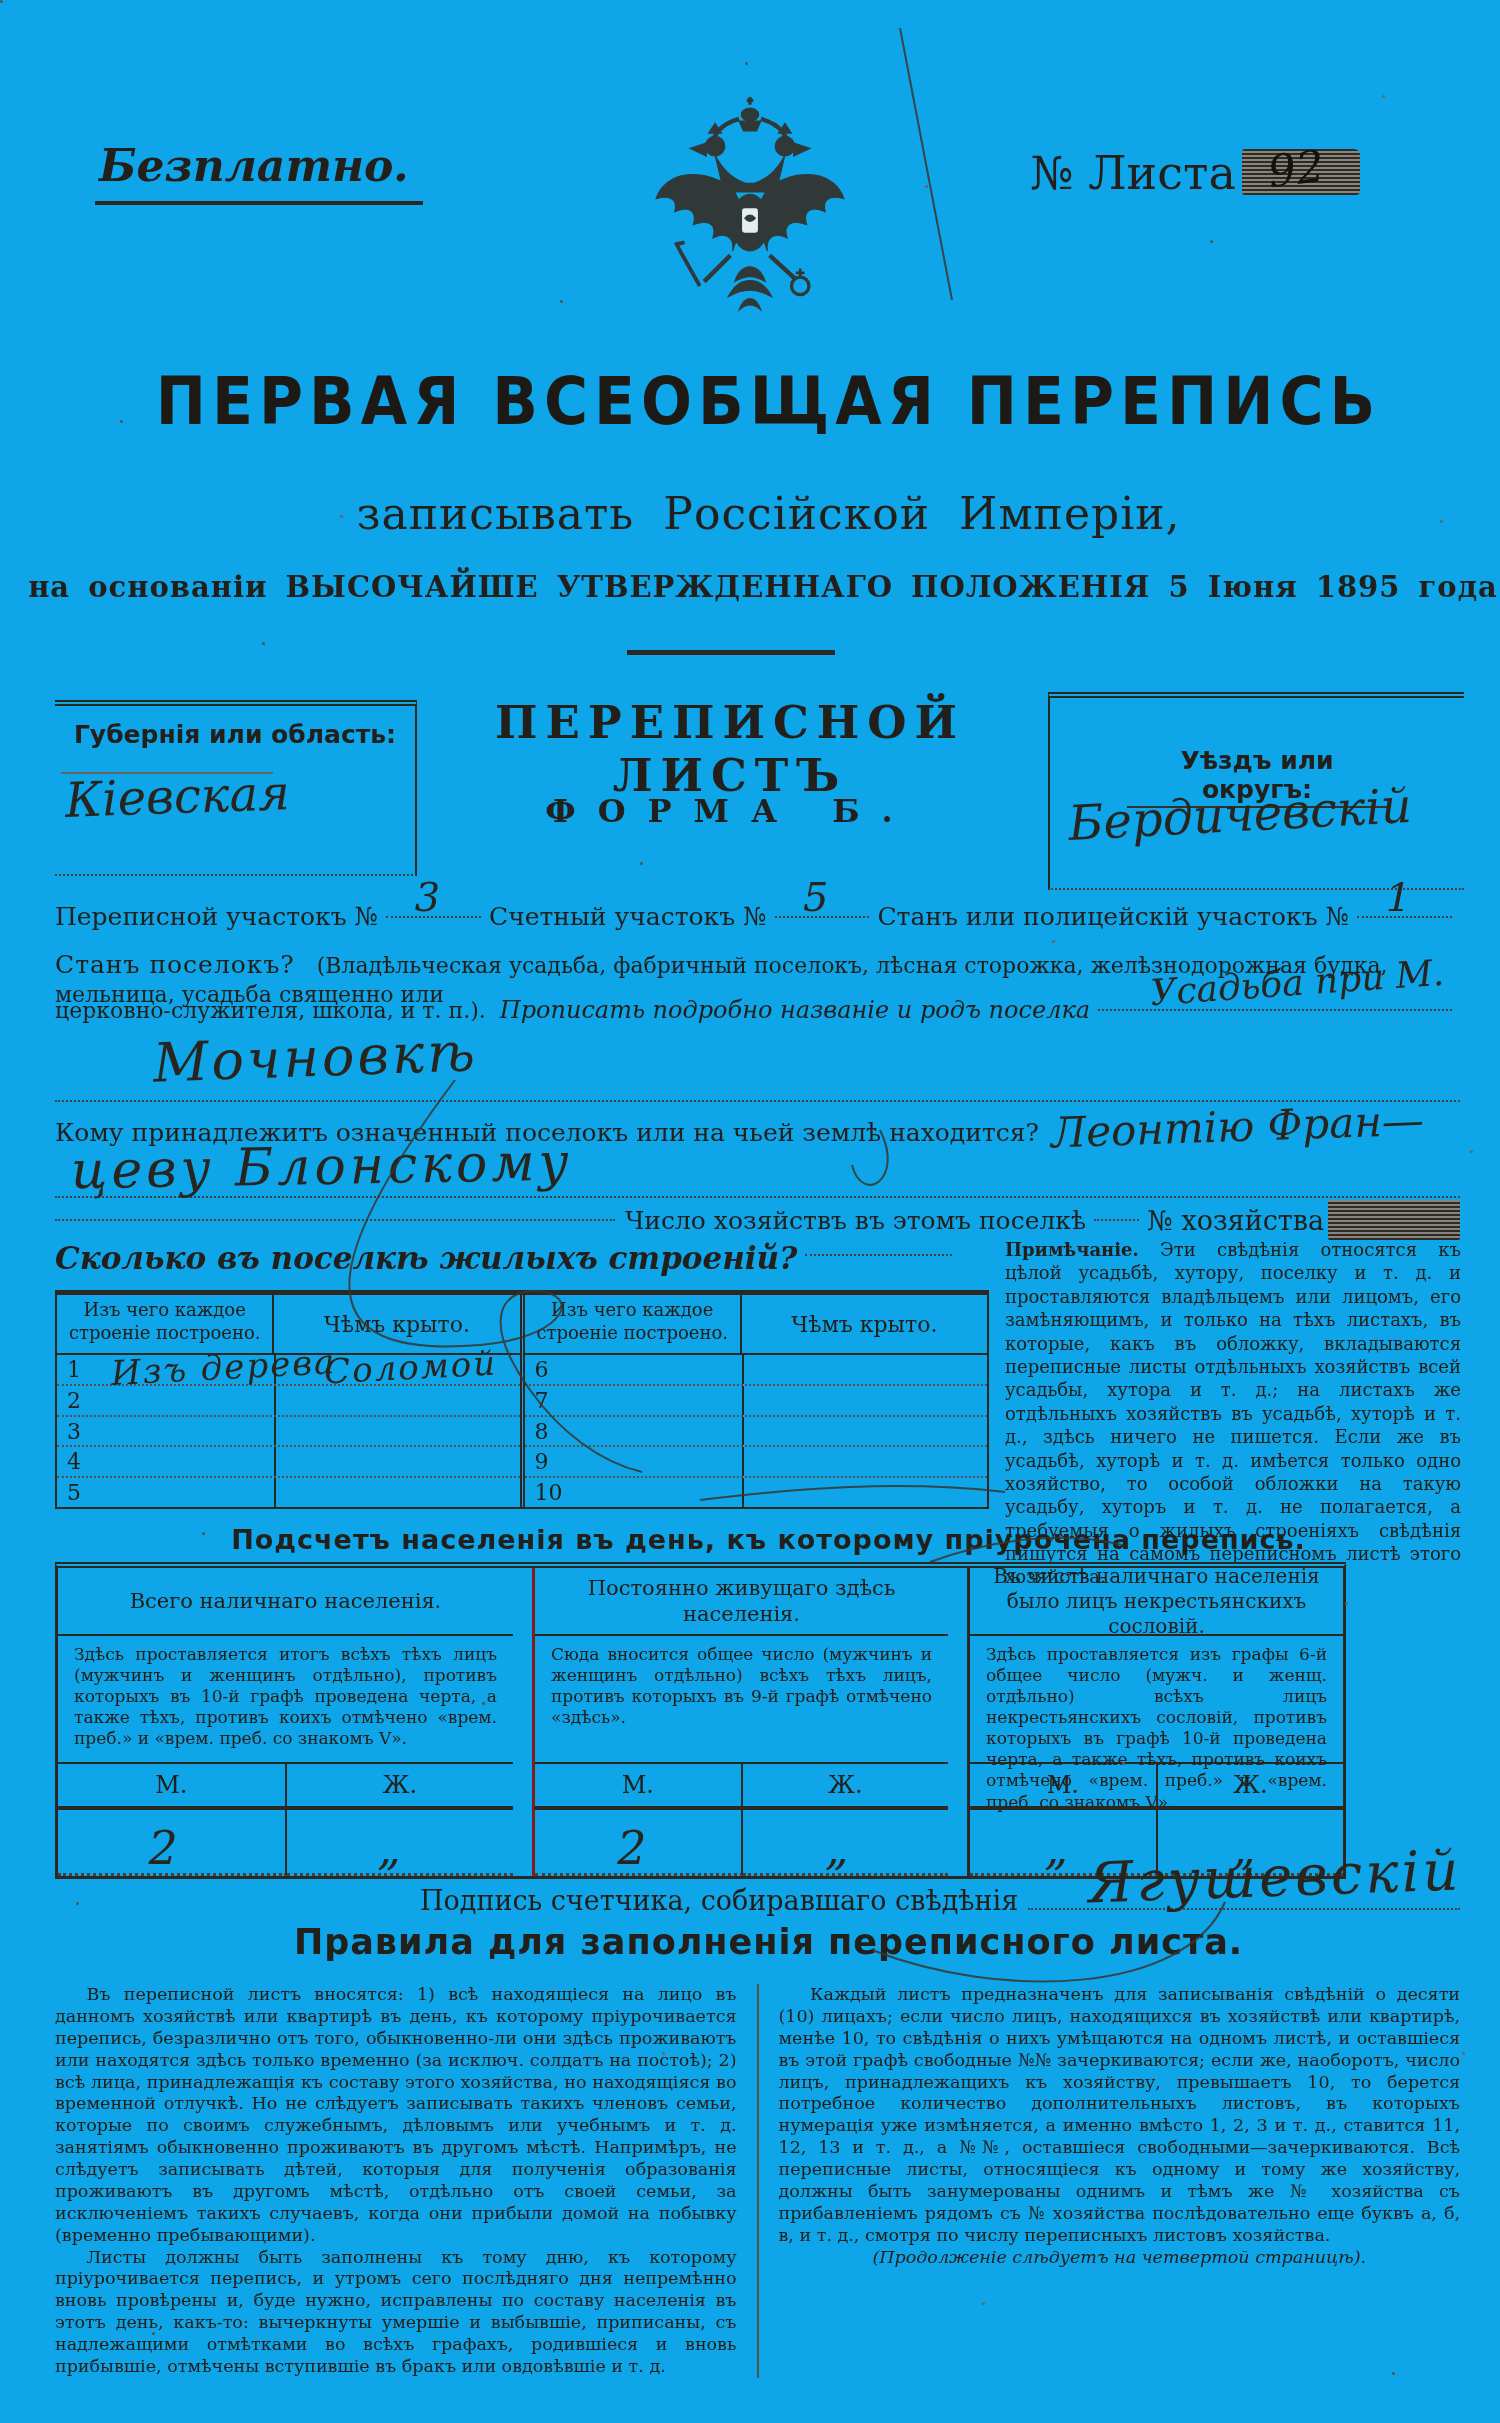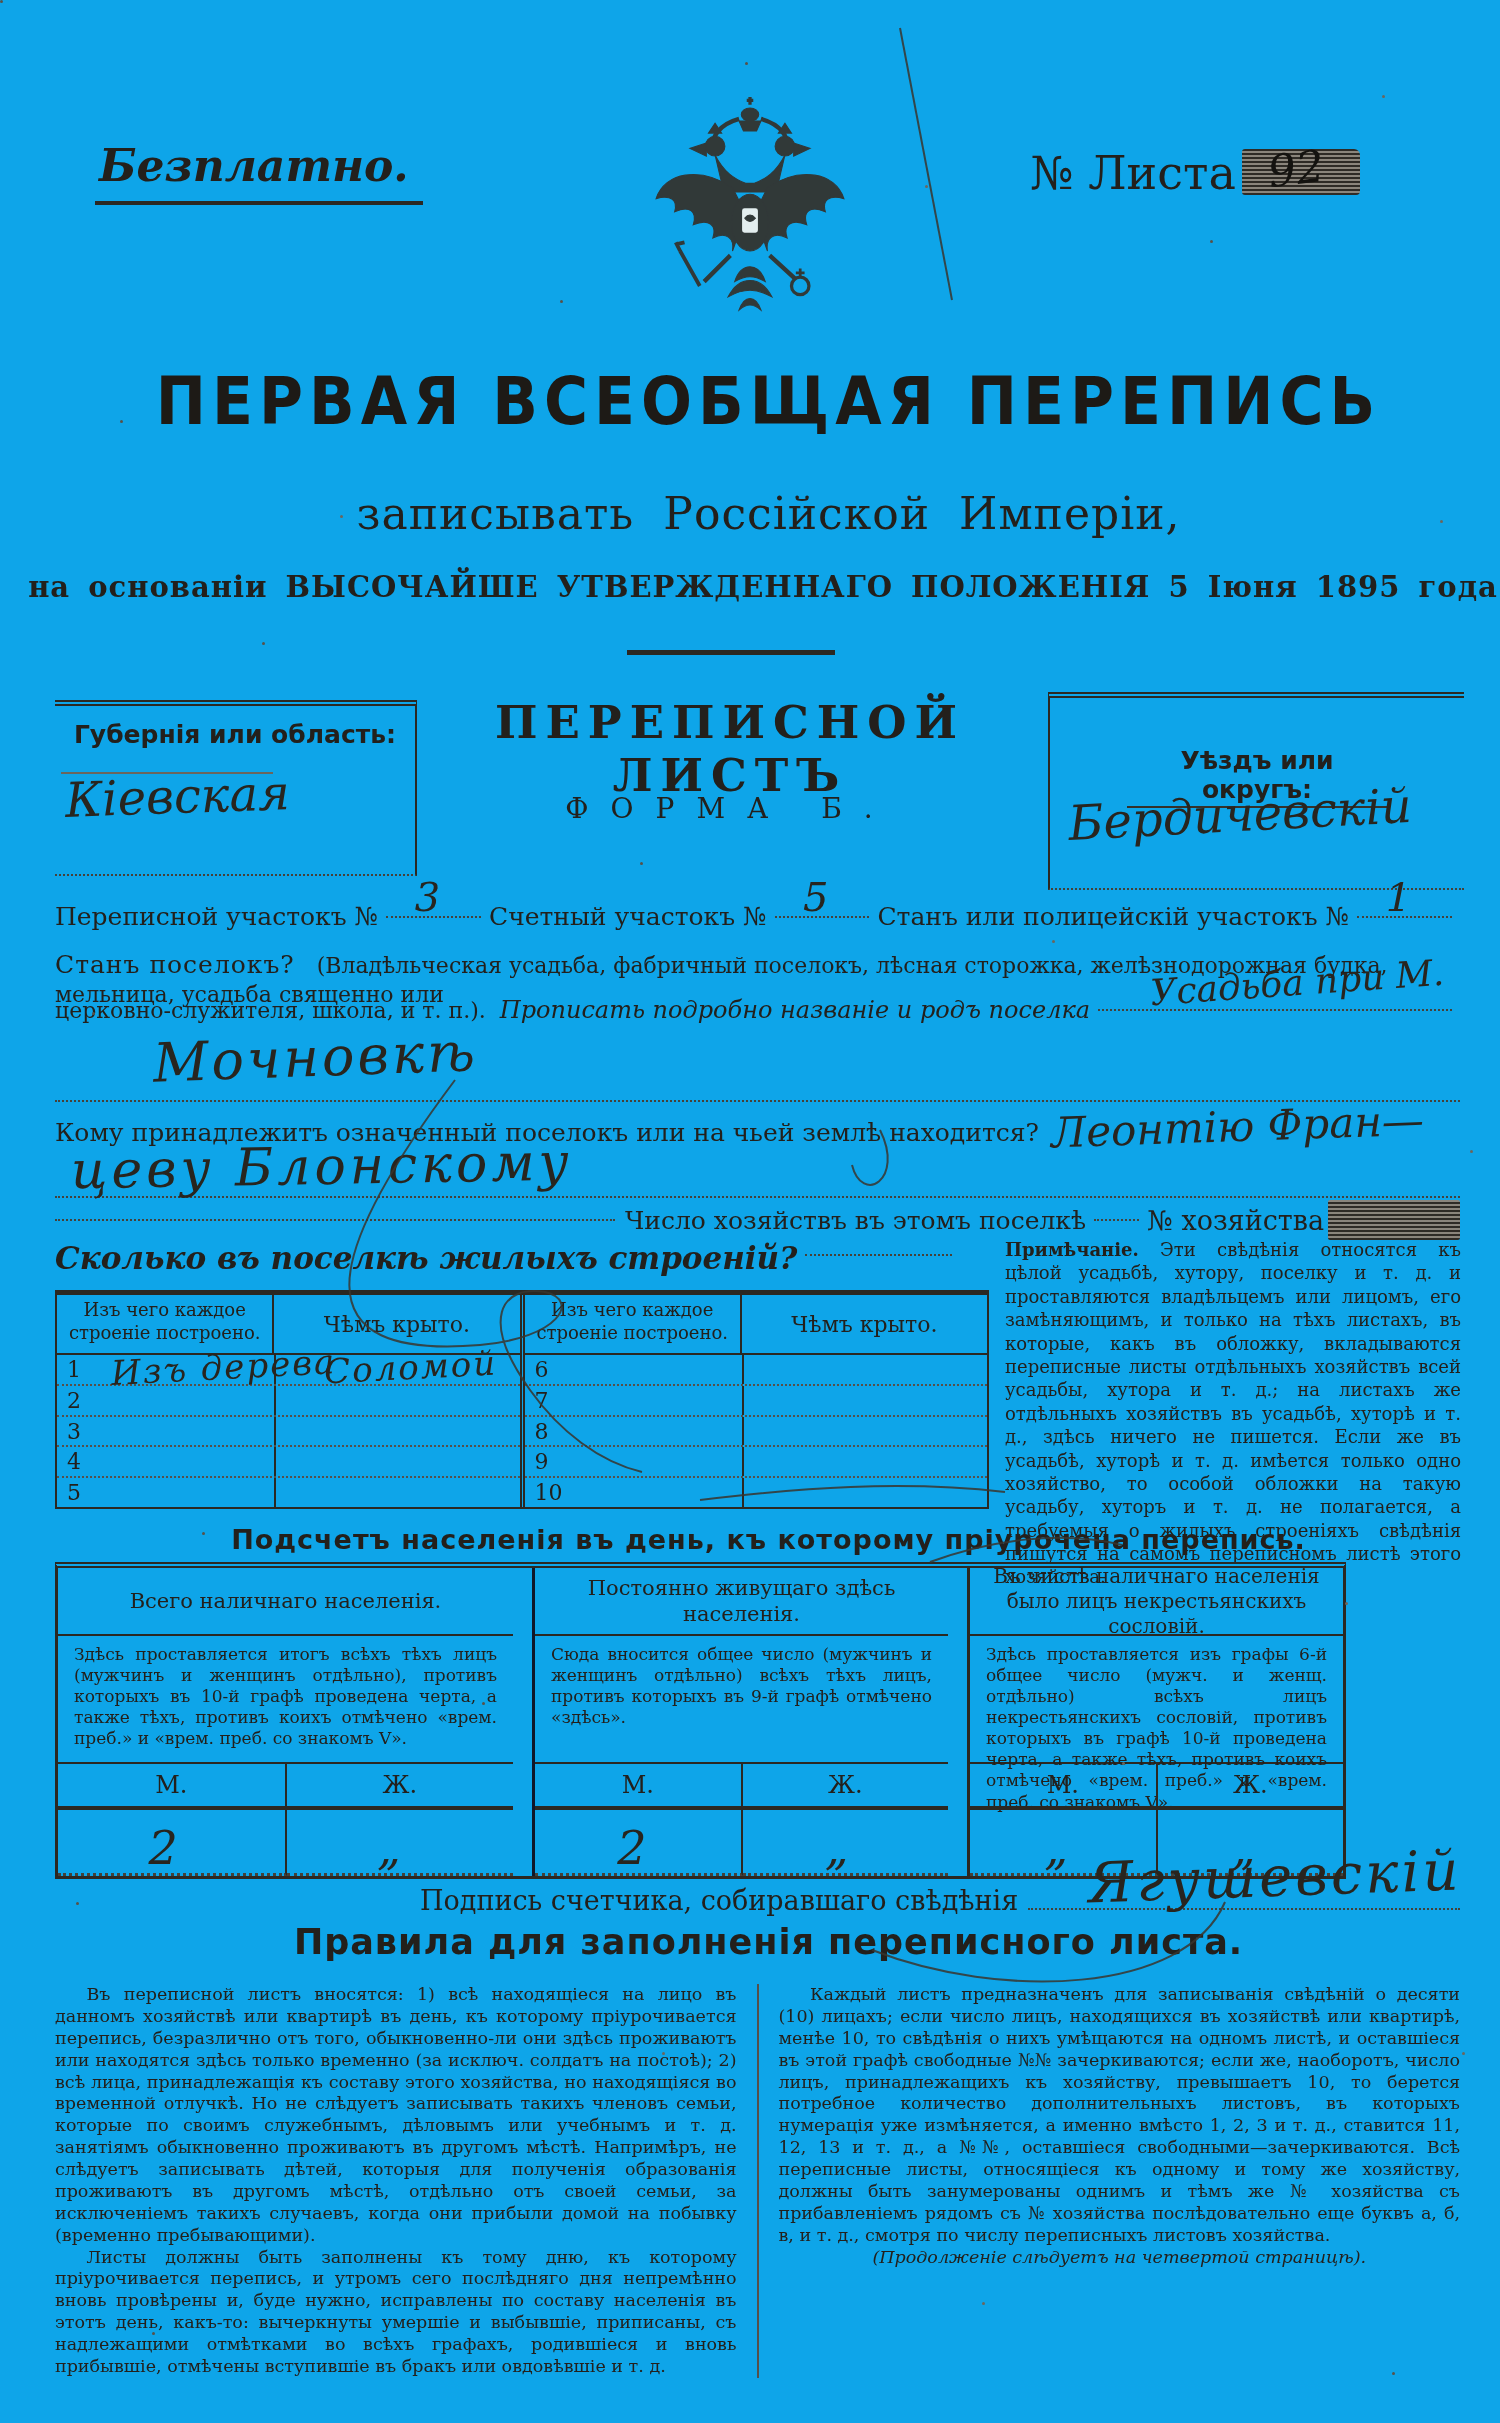--- a/index.html
+++ b/index.html
@@ -23,21 +23,21 @@
   .title{top:366px;font-size:60px;font-weight:bold;letter-spacing:6px;transform:scaleY(1.1);color:#1d1a16;}
   .subtitle{top:488px;font-size:44px;word-spacing:14px;letter-spacing:1px;}
   .legal{top:570px;font-size:29px;font-weight:bold;word-spacing:7px;letter-spacing:1px;}
   .shortrule{left:627px;top:650px;width:208px;height:5px;background:#2b2822;}
   
   .lbox{left:55px;top:700px;width:360px;height:168px;border-top:6px double #2b2822;border-right:2px solid #2b2822;border-bottom:2px dotted #45413a;}
   .lbox .lab{display:block;text-align:center;font-size:25px;font-weight:bold;margin-top:14px;}
   .lbox .kline{position:absolute;left:6px;top:66px;width:212px;height:2px;background:#6b665d;}
   .lbox .hw{position:absolute;left:10px;top:62px;font-size:48px;transform:rotate(-2deg);}
   .chead1{left:430px;top:696px;width:600px;text-align:center;font-size:45px;font-weight:bold;letter-spacing:8px;}
-  .chead2{left:430px;top:792px;width:600px;text-align:center;font-size:28px;font-weight:normal;letter-spacing:22px;}
+  .chead2{left:430px;top:792px;width:600px;text-align:center;font-size:32px;font-weight:bold;letter-spacing:22px;}
   .rbox{left:1048px;top:692px;width:414px;height:190px;border-top:6px double #2b2822;border-left:2px solid #2b2822;border-bottom:2px dotted #45413a;}
   .rbox .lab{display:block;margin:48px auto 0;width:260px;text-align:center;font-size:25px;font-weight:bold;border-bottom:2px solid #35312a;padding-bottom:2px;}
   .rbox .hw{position:absolute;left:18px;top:88px;font-size:48px;transform:rotate(-3deg);}
   
   .r-uch{left:55px;top:902px;width:1405px;font-size:25px;}
   .r-kak{left:55px;top:950px;width:1430px;font-size:25px;}
   .hint{font-size:22px;}
   .r-tsk{left:55px;top:996px;width:1405px;font-size:22px;}
   .instr{font-style:italic;font-size:24px;}
   .hw-usadba{left:1150px;top:962px;font-size:36px;transform:rotate(-4deg);}
@@ -66,21 +66,21 @@
   .broof{flex:1;position:relative;}
   .bhw{position:absolute;left:18px;top:-8px;font-size:34px;transform:rotate(-3deg);letter-spacing:2px;}
   
   .note{left:1005px;top:1238px;width:456px;font-size:18px;line-height:1.30;text-align:justify;}
   .note .lead{font-weight:bold;}
   
   .cnt-head{top:1524px;font-size:27px;font-weight:bold;letter-spacing:1px;}
   .ptable{left:55px;top:1562px;width:1285px;border:3px solid #2b2822;border-top:6px double #2b2822;display:flex;gap:19px;}
   .pcol{display:flex;flex-direction:column;min-width:0;}
   .pc1{width:455px;}
-  .pc2{width:413px;border-left:3px solid #0f172a;}
+  .pc2{width:413px;border-left:3px solid #7f1d1d;}
   .pc3{flex:1;border-left:3px solid #2b2822;}
   .phead{height:66px;display:flex;align-items:center;justify-content:center;text-align:center;font-size:21px;border-bottom:2px solid #2b2822;padding:0 10px;line-height:1.25;}
   .pdesc{height:128px;font-size:17px;line-height:1.24;text-align:justify;padding:8px 16px 0;border-bottom:2px solid #2b2822;box-sizing:border-box;}
   .pmj{display:flex;height:42px;border-bottom:4px solid #2b2822;}
   .pmj span{flex:1;display:flex;align-items:center;justify-content:center;font-size:24px;}
   .pmj span:first-child{border-right:2px solid #2b2822;}
   .pval{display:flex;height:66px;}
   .pval .cell{flex:1;position:relative;border-bottom:3px dotted #45413a;}
   .pval .cell:first-child{border-right:2px solid #2b2822;}
   .pval .hw{position:absolute;left:40%;bottom:-2px;font-size:46px;}

